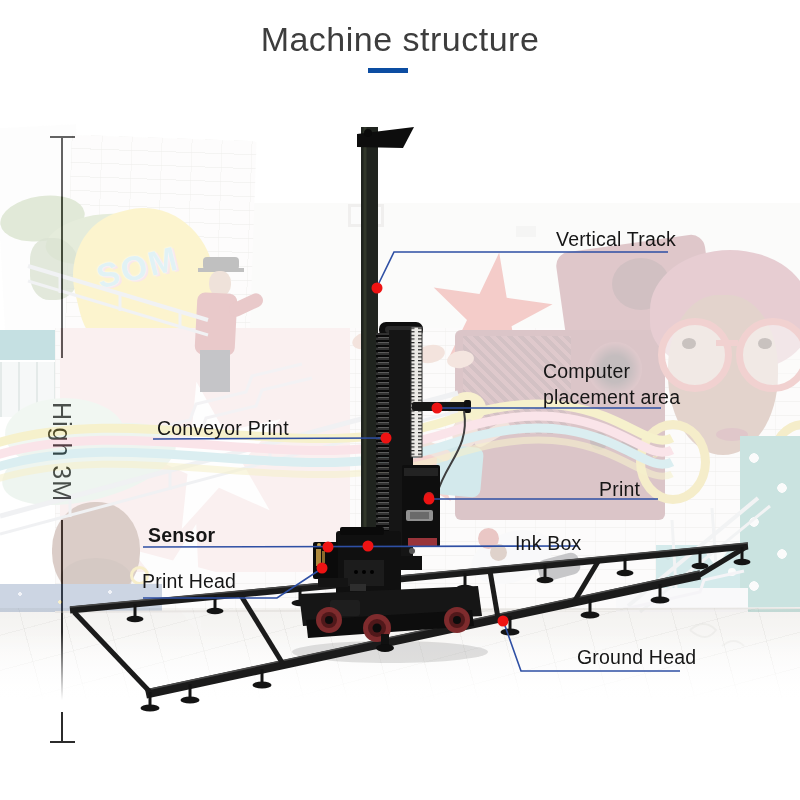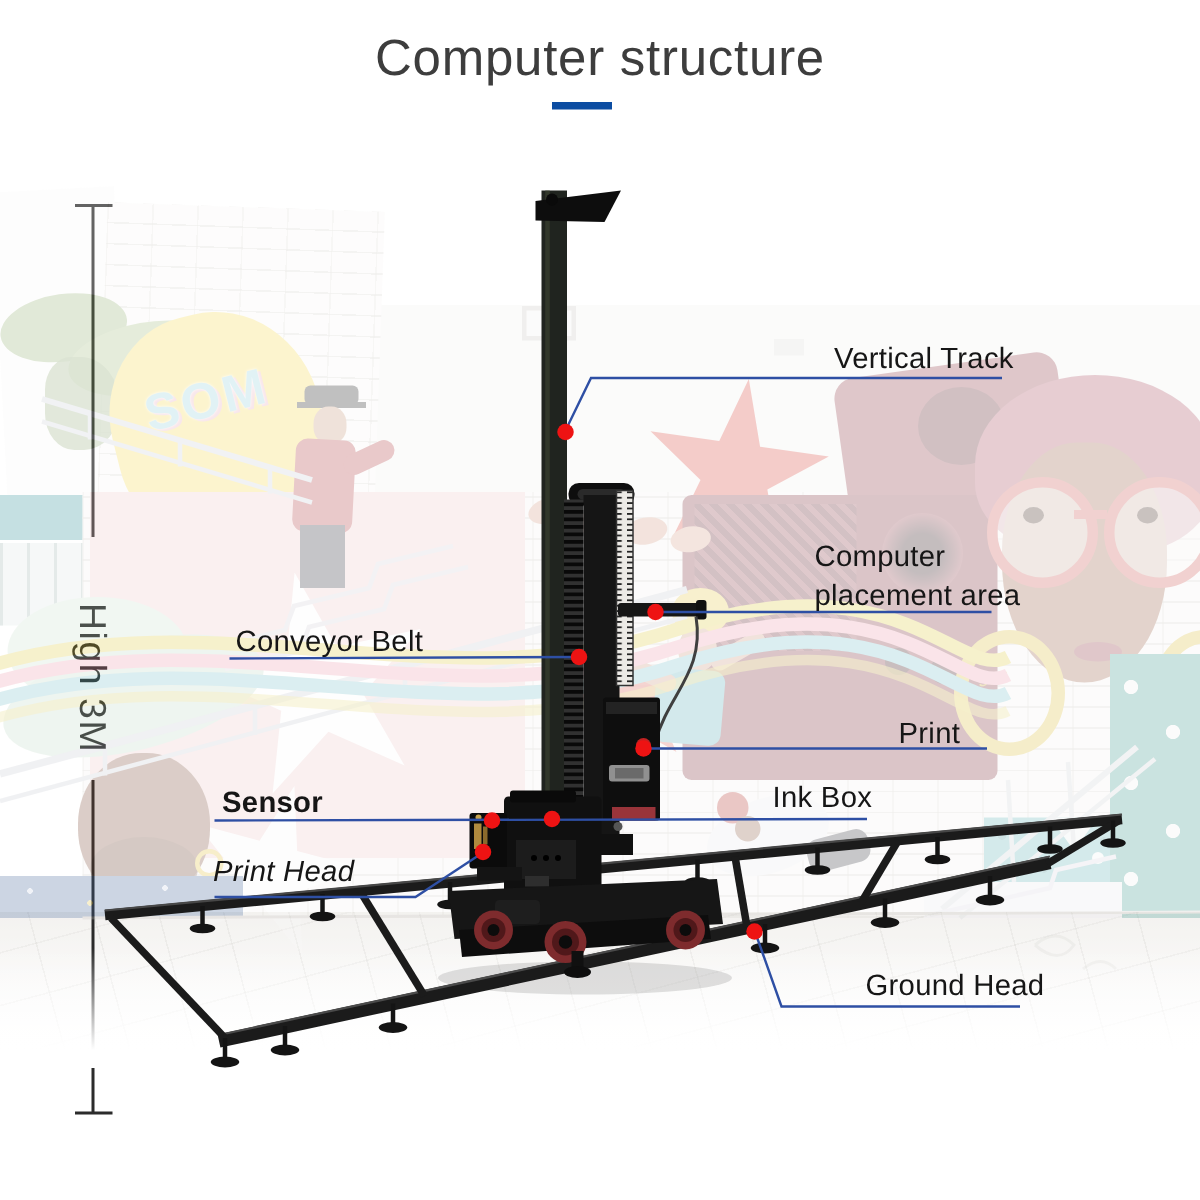--- a/index.html
+++ b/index.html
@@ -331,23 +331,23 @@
     <circle class="dot" cx="322" cy="568" r="5.5"></circle>
     <polyline class="callout-line" points="680,671 521,671 504,623"></polyline>
     <circle class="dot" cx="503" cy="621" r="5.5"></circle>
   </svg>
 
   <div class="callout-label" style="left:543px;top:358px;">
     <div>Computer</div>
     <div>placement area</div>
   </div>
   <div class="callout-label" style="left:556px;top:226px;">Vertical Track</div>
-  <div class="callout-label" style="left:157px;top:415px;">Conveyor Belt</div>
+  <div class="callout-label" style="left:157px;top:415px;">Conveyor Print</div>
   <div class="callout-label" style="left:599px;top:476px;">Print</div>
   <div class="callout-label" style="left:148px;top:522px;font-weight:bold;">Sensor</div>
-  <div class="callout-label" style="left:515px;top:519px;">Ink Box</div>
-  <div class="callout-label" style="left:142px;top:568px;font-style:italic;">Print Head</div>
+  <div class="callout-label" style="left:515px;top:530px;">Ink Box</div>
+  <div class="callout-label" style="left:142px;top:568px;">Print Head</div>
   <div class="callout-label" style="left:577px;top:644px;">Ground Head</div>
 
-  <div class="title" style="z-index:7;">Computer structure</div>
+  <div class="title" style="z-index:7;">Machine structure</div>
   <div class="title-underline" style="z-index:7;"></div>
 
 </div>
 
 </body></html>

